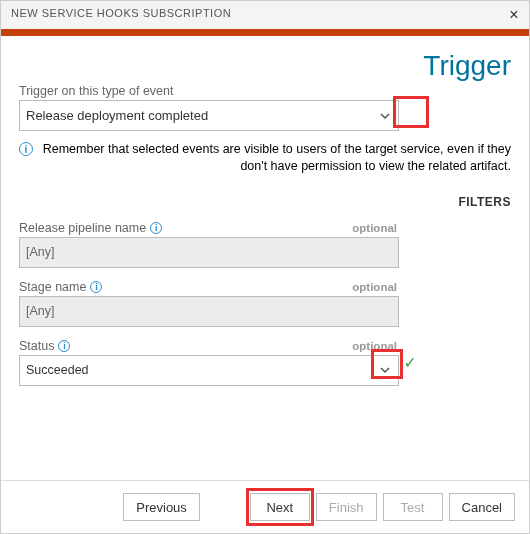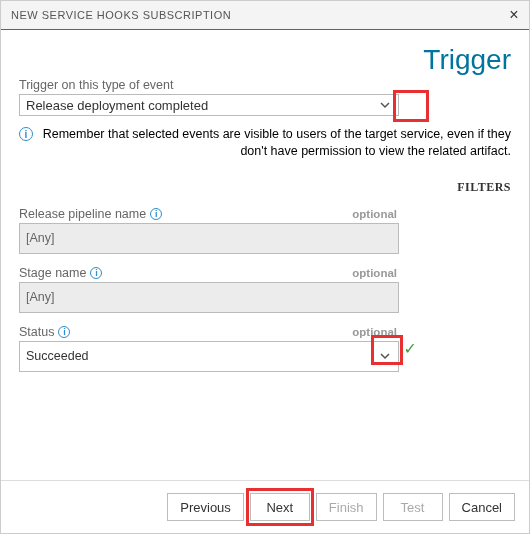--- a/index.html
+++ b/index.html
@@ -10,24 +10,23 @@
     background: #fff;
     width: 530px;
     height: 534px;
     border: 1px solid #ccc;
     position: relative;
     display: flex;
     flex-direction: column;
   }
   .titlebar {
     background: #f4f4f4;
-    border-bottom: 1px solid #c2410c;
+    border-bottom: 7px solid #c2410c;
     padding: 6px 10px;
     display: flex;
-    align-items: center;
     justify-content: space-between;
     font-size: 11px;
     letter-spacing: 0.5px;
     color: #555;
   }
   .titlebar .close { font-size: 16px; color: #333; cursor: pointer; line-height: 1; }
   .content {
     padding: 10px 18px 0 18px;
     flex: 1;
     overflow: hidden;
@@ -52,21 +51,21 @@
     color: #2e8ecb;
     font-size: 9px;
     align-items: center;
     justify-content: center;
     margin-left: 4px;
     font-weight: bold;
     background: #fff;
   }
   .select-wrap {
     position: relative;
-    height: 22px;
+    height: 31px;
     border: 1px solid #bbb;
     display: flex;
     align-items: center;
     padding: 0 28px 0 6px;
     font-size: 13px;
     color: #333;
     background: #fff;
   }
   .select-wrap.disabled { background: #ececec; color: #666; }
   .select-chevron {
@@ -94,21 +93,20 @@
     font-weight: bold;
     margin-top: 1px;
   }
   .note-text { font-size: 12.5px; color: #000000; line-height: 1.35; }
   .filters-heading {
     font-size: 12px;
     font-weight: bold;
     letter-spacing: 0.5px;
     margin-bottom: 12px;
     color: #333;
-    font-family: Liberation Serif, serif;
   }
   .checkmark {
     position: absolute;
     right: -18px;
     top: 50%;
     transform: translateY(-50%);
     color: #3fa03f;
     font-size: 16px;
   }
   .footer {
@@ -210,20 +208,20 @@
       <span class="checkmark">✓</span>
       <div class="highlight-box" style="right:-4px; top:10px; width:32px; height:30px;"></div>
     </div>
 
   </div>
 
 </div>
 
 <div class="footer">
   <button class="btn">Previous</button>
-  <div style="position:relative;">
+  <div style="position:relative;margin-left:44px;">
     <button class="btn">Next</button>
     <div class="highlight-box" style="left:-4px; top:-5px; right:-4px; bottom:-5px;"></div>
   </div>
   <button class="btn disabled">Finish</button>
   <button class="btn disabled">Test</button>
   <button class="btn">Cancel</button>
 </div>
 
 </body></html>

